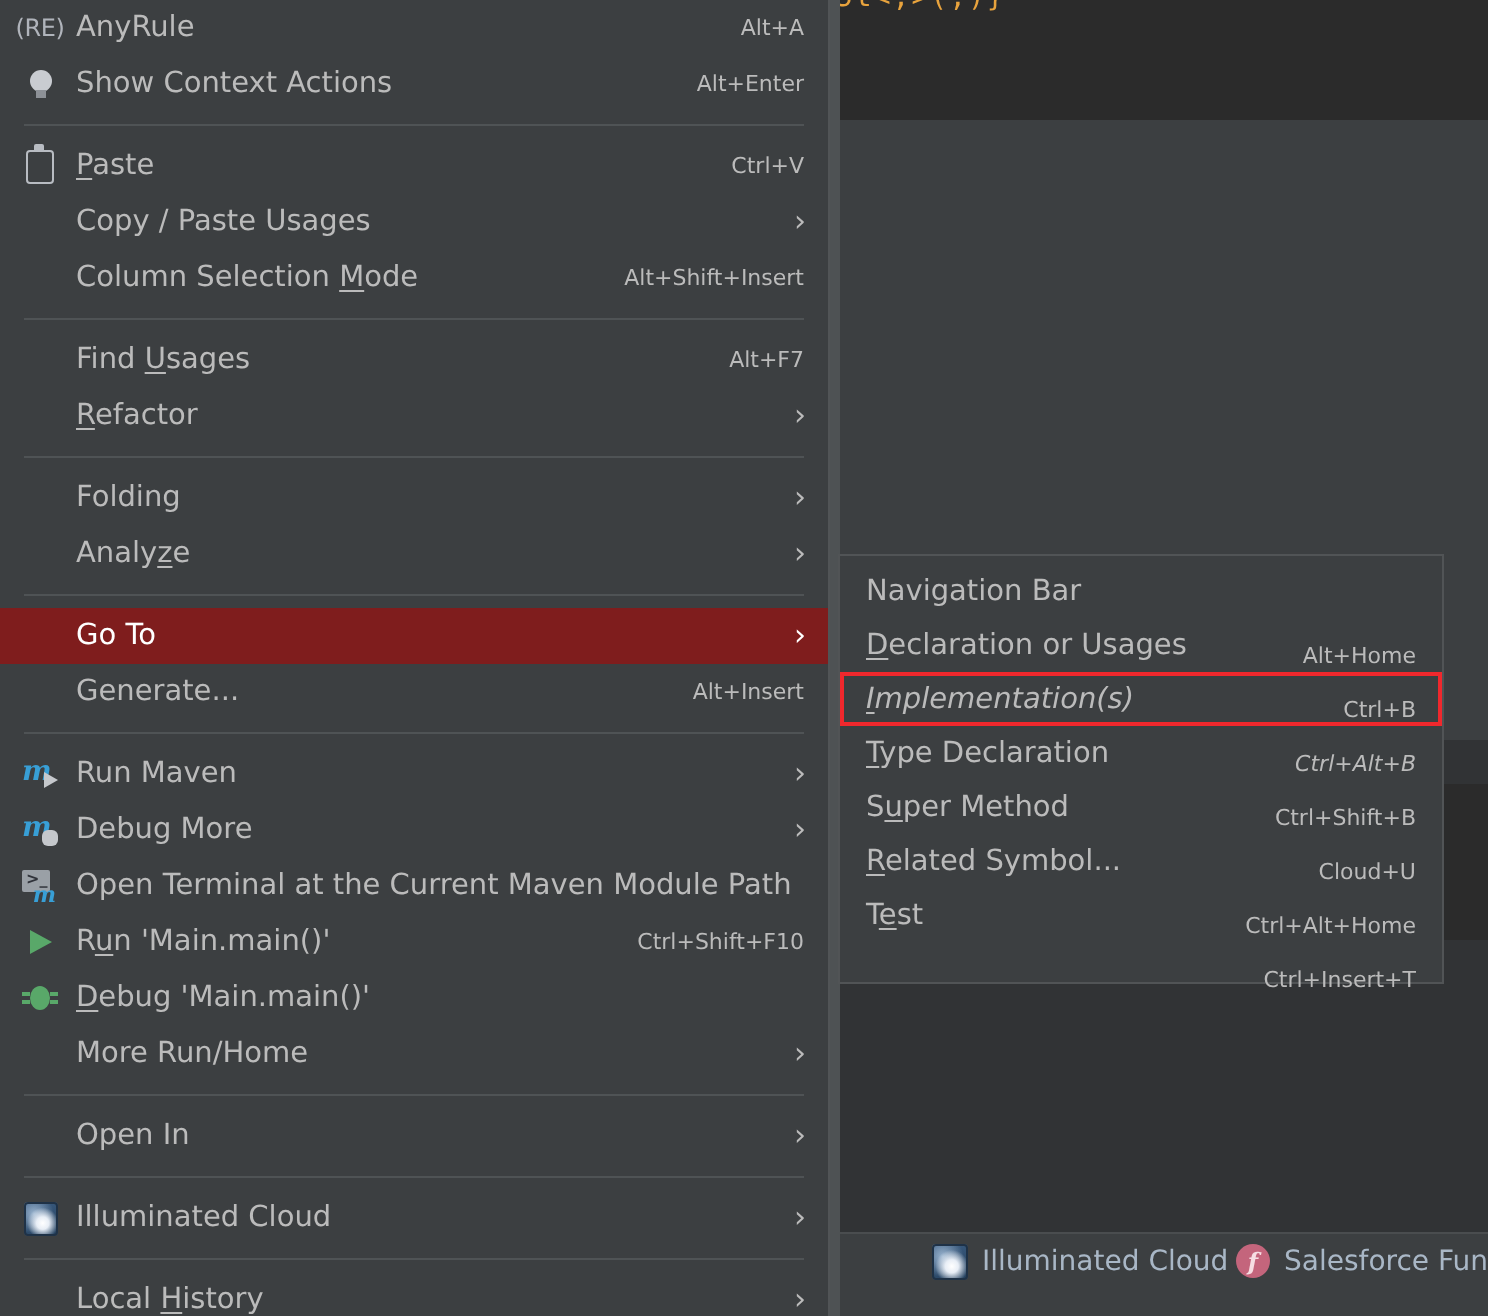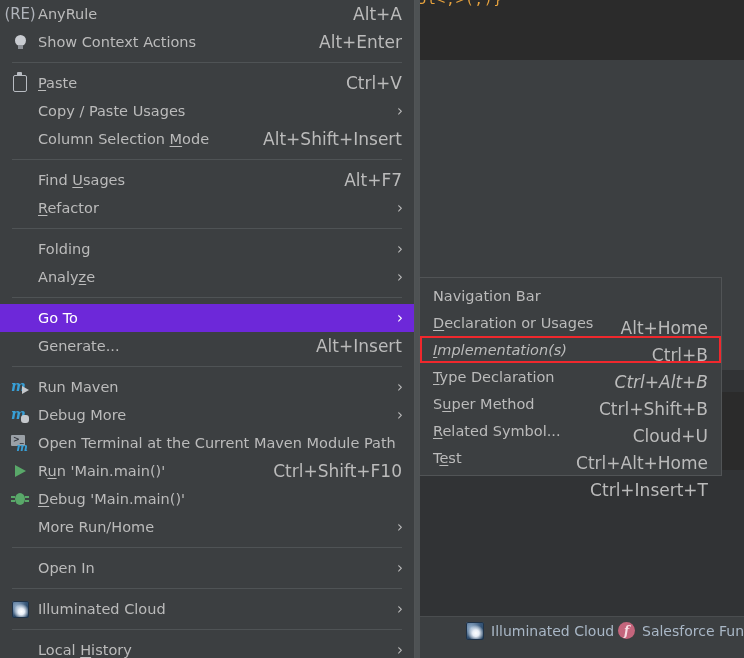--- a/index.html
+++ b/index.html
@@ -59,48 +59,48 @@
     position:absolute;left:0;top:0;width:415px;height:658px;
     background:#3c3f41;border-right:1px solid #515456;
     box-sizing:border-box;
   }
   #menu-scroll-strip{position:absolute;left:415px;top:0;width:5px;height:658px;background:#4e5254;}
 
   .mi{
     position:relative;height:28px;display:flex;align-items:center;
     font-size:14.5px;color:#bbbbbb;cursor:default;white-space:nowrap;
   }
-  .mi.selected{background:#6d28d9;color:#ffffff;}
+  .mi.selected{background:#7f1d1d;color:#ffffff;}
   .mi-icon{
     position:absolute;left:11px;top:50%;transform:translateY(-50%);
     width:18px;height:18px;display:flex;align-items:center;justify-content:center;
   }
   .mi-label{position:absolute;left:38px;top:50%;transform:translateY(-50%);}
   .mi-label u{text-decoration:underline;text-underline-offset:2px;}
-  .mi-short{position:absolute;right:12px;top:50%;transform:translateY(-50%);color:#bbbbbb;font-size:17px;}
+  .mi-short{position:absolute;right:12px;top:50%;transform:translateY(-50%);color:#bbbbbb;font-size:11px;}
   .mi-arrow{position:absolute;right:11px;top:50%;transform:translateY(-50%);line-height:1;font-size:15px;color:#bbbbbb;}
   .mi.selected .mi-arrow{color:#ffffff;}
   .sep{height:1px;margin:6px 12px 6px 12px;background:#4f5355;}
 
   
   #submenu{
     position:absolute;left:419px;top:277px;width:303px;
     background:#3c3f41;border:1px solid #515456;box-sizing:border-box;
-    padding:4px 0 4px 0;
+    padding:4px 0 20px 0;
     text-align:right;
   }
   #submenu .mi{height:27px;}
   #submenu .mi-label{left:13px;}
   #submenu .mi-short{right:13px;margin-top:32px;}
   .mi.highlight-box{outline:2px solid #f0282d;outline-offset:-2px;font-style:italic;}
 
   
   .ic-anyrule{
     font-family:"DejaVu Sans","Liberation Sans",sans-serif;
-    font-size:15px;color:#b0b4bb;letter-spacing:-0.2px;
+    font-size:12px;color:#b0b4bb;letter-spacing:-0.2px;
     border:0;line-height:1;white-space:nowrap;
   }
   .ic-bulb{
     width:11px;height:15px;position:relative;
   }
   .ic-bulb::before{
     content:"";position:absolute;left:0;top:0;width:11px;height:11px;border-radius:50%;
     background:#c9ccd1;
   }
   .ic-bulb::after{

